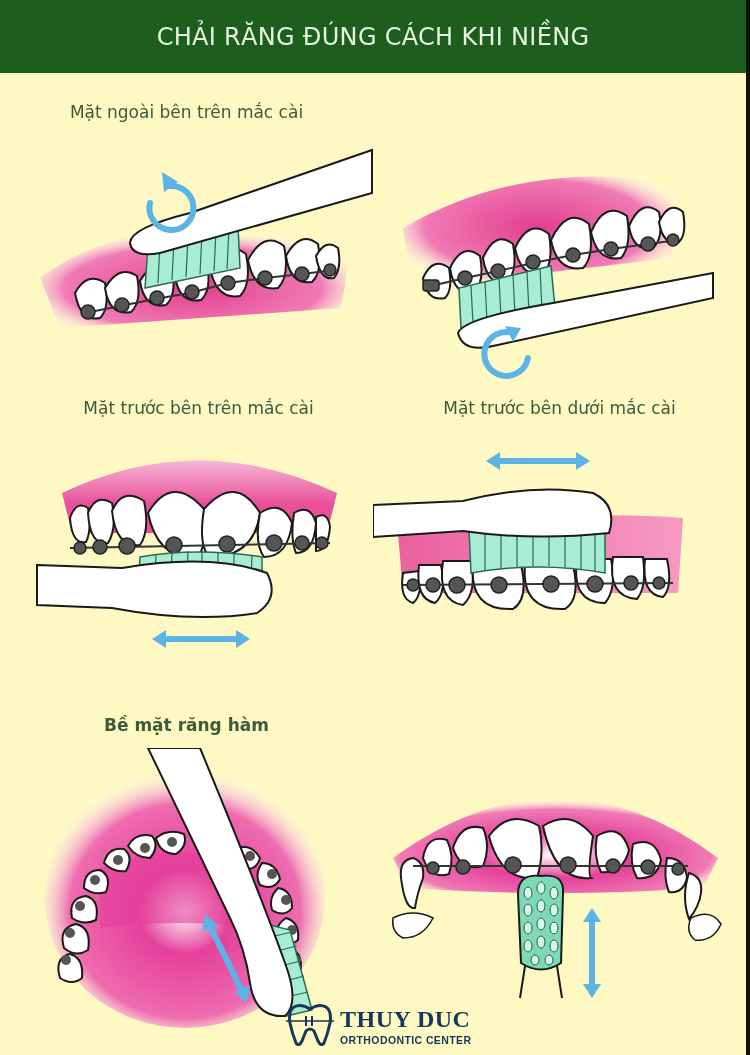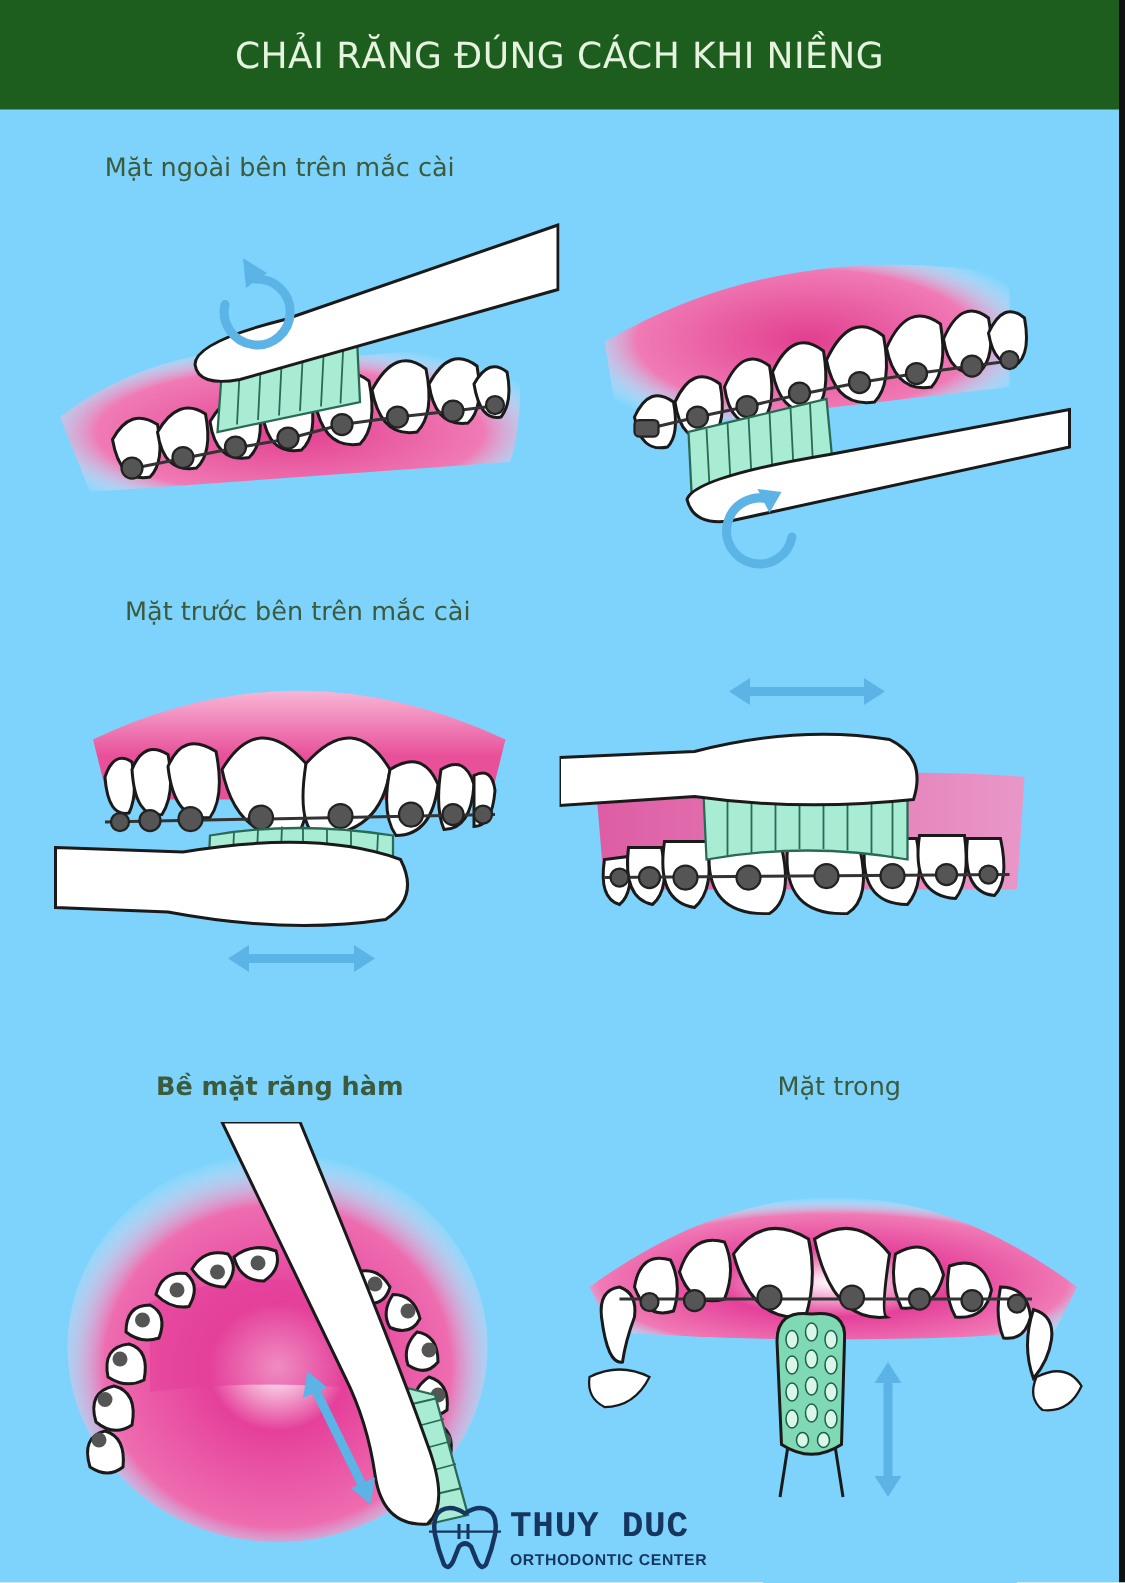--- a/index.html
+++ b/index.html
@@ -1,39 +1,39 @@
 <!DOCTYPE html>
 <html><head>
 <meta charset="utf-8">
 <style>
   * { box-sizing: border-box; margin: 0; padding: 0; }
   html, body { width: 750px; height: 1055px; background: #ffffff; overflow: hidden; }
   body { position: relative; font-family: "DejaVu Sans", "Liberation Sans", sans-serif; }
-  .frame { position: absolute; left: 0; top: 0; width: 746px; height: 1055px; background: #7dd3fc; }
+  .frame { position: absolute; left: 0; top: 0; width: 746px; height: 1055px; background: #fef9c3; }
   .right-border { position: absolute; right: 0; top: 0; width: 4px; height: 1055px; background: #111; }
   .header {
     position: absolute; left: 0; top: 0; width: 746px; height: 73px;
     background: #1d5e1f; display: flex; align-items: center; justify-content: center;
   }
   .header-title {
     color: #e6f4df; font-size: 24px; letter-spacing: 0.3px;
     font-family: "DejaVu Sans", sans-serif; font-weight: normal;
   }
   .panel { position: absolute; width: 373px; }
   .caption {
     position: absolute; left: 0; width: 100%; text-align: center;
     color: #3c5a3c; font-size: 17px; font-family: "DejaVu Sans", sans-serif;
   }
   .illus { position: absolute; left: 0; }
   .logo {
     position: absolute; left: 286px; top: 1003px; height: 46px;
     display: flex; align-items: center; gap: 6px;
   }
   .logo-text { display: flex; flex-direction: column; line-height: 1; }
-  .logo-name { color: #17365f; font-size: 24px; font-weight: bold; font-family: Liberation Mono, monospace; letter-spacing: 0.5px; }
+  .logo-name { color: #17365f; font-size: 24px; font-weight: bold; font-family: Liberation Serif, serif; letter-spacing: 0.5px; }
   .logo-sub { color: #17365f; font-size: 10.5px; font-weight: bold; font-family: "Liberation Sans", sans-serif; margin-top: 4px; letter-spacing: 0.4px; }
 </style>
 </head>
 <body>
 
 <div class="frame">
 
   <div class="header">
     <h1 class="header-title">CHẢI RĂNG ĐÚNG CÁCH KHI NIỀNG</h1>
   </div>
@@ -180,20 +180,21 @@
       <path d="M25 132 L110 135 Q200 120 255 140 Q268 165 245 180 Q180 190 100 175 L25 172 Z" fill="#fff" stroke="#1a1a1a" stroke-width="2"></path>
       <g>
         <line x1="150" y1="206" x2="228" y2="206" stroke="#5bb4e5" stroke-width="6"></line>
         <polygon points="140,206 154,197 154,215" fill="#5bb4e5"></polygon>
         <polygon points="238,206 224,197 224,215" fill="#5bb4e5"></polygon>
       </g>
     </svg>
   </div>
 
   <div class="panel" style="left:373px; top:373px; height:320px;">
+    <div class="caption" style="top:25px;">Mặt trước bên dưới mắc cài</div>
     <svg class="illus" width="373" height="270" style="top:60px;" viewBox="0 0 373 270">
       <defs>
         <linearGradient id="gum4" x1="0" y1="0" x2="1" y2="0">
           <stop offset="0%" stop-color="#e8509a"></stop>
             <stop offset="100%" stop-color="#f590c2"></stop>
         </linearGradient>
       </defs>
       <path d="M25 100 Q190 75 310 85 L305 160 L30 160 Z" fill="url(#gum4)" opacity="0.9"></path>
       <g stroke="#1a1a1a" stroke-width="2" fill="#fff">
         <path d="M30 140 q-4 26 10 30 q10 -8 6 -32z"></path>
@@ -289,21 +290,20 @@
       <path d="M148 0 L230 170 Q245 200 250 235 Q255 270 285 268 Q300 255 285 215 Q262 150 200 0 Z" fill="#fff" stroke="#1a1a1a" stroke-width="2"></path>
       <g>
         <line x1="210" y1="178" x2="242" y2="243" stroke="#5bb4e5" stroke-width="6"></line>
         <polygon points="205,166 218,177 202,184" fill="#5bb4e5"></polygon>
         <polygon points="247,255 234,244 250,237" fill="#5bb4e5"></polygon>
       </g>
     </svg>
   </div>
 
   <div class="panel" style="left:373px; top:693px; height:310px;">
-    <div class="caption" style="top:22px;">Mặt trong</div>
     <svg class="illus" width="373" height="300" style="top:55px;" viewBox="0 0 373 300">
       <defs>
         <radialGradient id="gum6" cx="50%" cy="60%" r="60%">
           <stop offset="0%" stop-color="#fff"></stop>
             <stop offset="40%" stop-color="#e5409a"></stop>
             <stop offset="80%" stop-color="#f07ab5"></stop>
             <stop offset="100%" stop-color="#fff" stop-opacity="0"></stop>
         </radialGradient>
       </defs>
       <path d="M20 110 Q185 -10 345 110 L330 140 Q185 150 35 140 Z" fill="url(#gum6)"></path>

